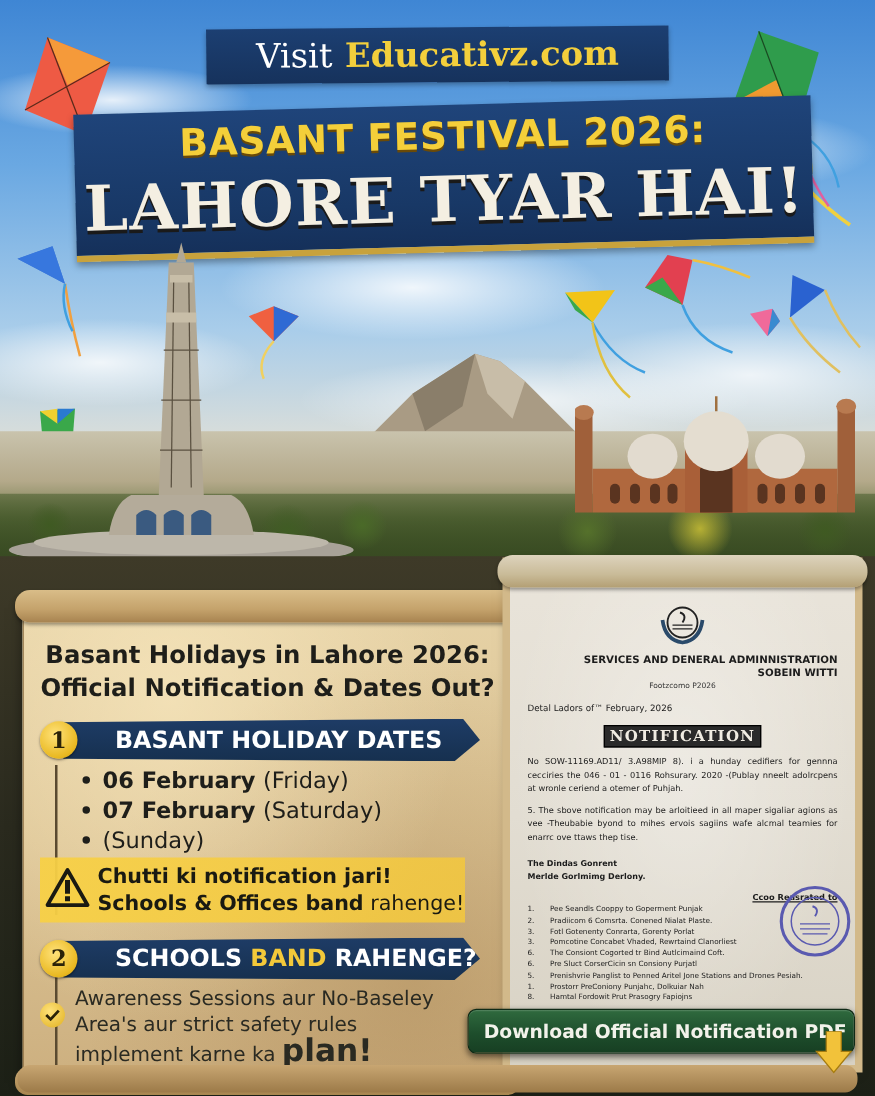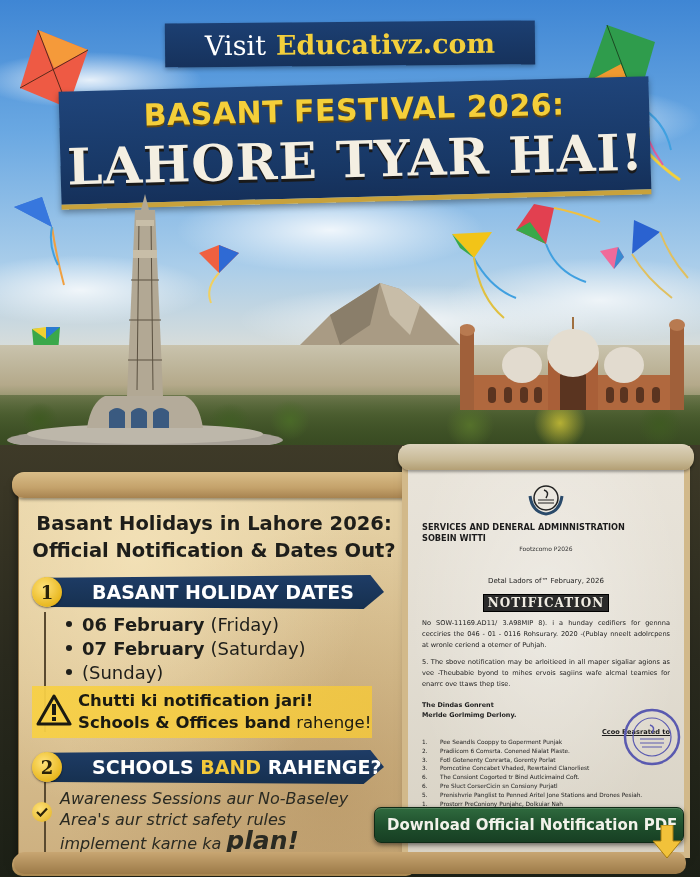--- a/index.html
+++ b/index.html
@@ -135,21 +135,21 @@
   .date-row .dot { width: 6px; height: 6px; border-radius: 50%; background: #1e1e1a; margin-right: 10px; }
   .date-row b { font-weight: bold; margin-right: 6px; }
   .alert {
     position: absolute; left: 14px; top: 204px; width: 340px; height: 52px;
     background: linear-gradient(90deg, rgba(247,208,70,.95), rgba(244,200,60,.85));
     display: flex; align-items: center;
   }
   .alert .tri { margin: 0 6px 0 4px; }
   .alert .txt { font-size: 16.5px; line-height: 22px; color: #1a1a12; }
   .alert .txt b { font-weight: bold; }
-  .check-row { position: absolute; left: 14px; top: 312px; display: flex; align-items: flex-start; font-style: italic; }
+  .check-row { position: absolute; left: 14px; top: 312px; display: flex; align-items: flex-start; }
   .check-icon {
     width: 20px; height: 20px; border-radius: 50%; margin-top: 14px; margin-right: 8px;
     background: radial-gradient(circle at 40% 35%, #ffe27a, #e0b020);
     display: flex; align-items: center; justify-content: center;
   }
   .check-text { font-size: 16px; line-height: 21px; color: #2a2a22; }
   .check-text .big { font-weight: bold; font-size: 25px; }
   .vline { position: absolute; left: 26px; top: 130px; width: 2px; height: 120px; background: #5a4a30; }
   .vline2 { position: absolute; left: 26px; top: 300px; width: 2px; height: 70px; background: #5a4a30; }
 
@@ -162,23 +162,23 @@
     box-shadow: 0 0 0 6px #d2b98a, 0 4px 10px rgba(0,0,0,.5);
   }
   .scroll-right .roll-top {
     position: absolute; left: -10px; top: -8px; width: 296px; height: 26px;
     background: linear-gradient(180deg, #ddd3bd, #c9bb98 60%, #b39f74);
     border-radius: 12px;
     box-shadow: 0 2px 3px rgba(0,0,0,.35);
   }
   .doc { position: absolute; left: 14px; top: 30px; width: 248px; color: #1c1c1c; }
   .emblem { display: block; margin: 0 auto 4px; }
-  .doc .dept { text-align: left; font-weight: bold; font-size: 8.2px; line-height: 11px; }
+  .doc .dept { text-align: right; font-weight: bold; font-size: 8.2px; line-height: 11px; }
   .doc .sub { text-align: center; font-size: 6px; line-height: 10px; color: #333; }
-  .doc .dated { text-align: center; font-size: 7px; line-height: 14px; margin-top: 20px; }
+  .doc .dated { font-size: 7px; line-height: 14px; margin-top: 6px; }
   .doc .notif {
     display: block; width: 126px; margin: 6px auto 6px; background: #2a2a2a; color: #f0ece2;
     text-align: center; font-family: "DejaVu Serif", serif; font-weight: bold; font-size: 12px; line-height: 16px; letter-spacing: 1px;
     border: 1px solid #000;
   }
   .doc p { font-size: 6.6px; line-height: 11px; text-align: justify; margin-bottom: 6px; }
   .doc .sig { font-size: 6.4px; line-height: 10px; font-weight: bold; margin-top: 10px; }
   .doc .cc { font-size: 6.6px; font-weight: bold; text-decoration: underline; margin-top: 8px; margin-bottom: 2px; text-align: right; }
   .doc ol { list-style: none; font-size: 5.8px; line-height: 8.8px; }
   .doc ol li span.n { display: inline-block; width: 18px; }

